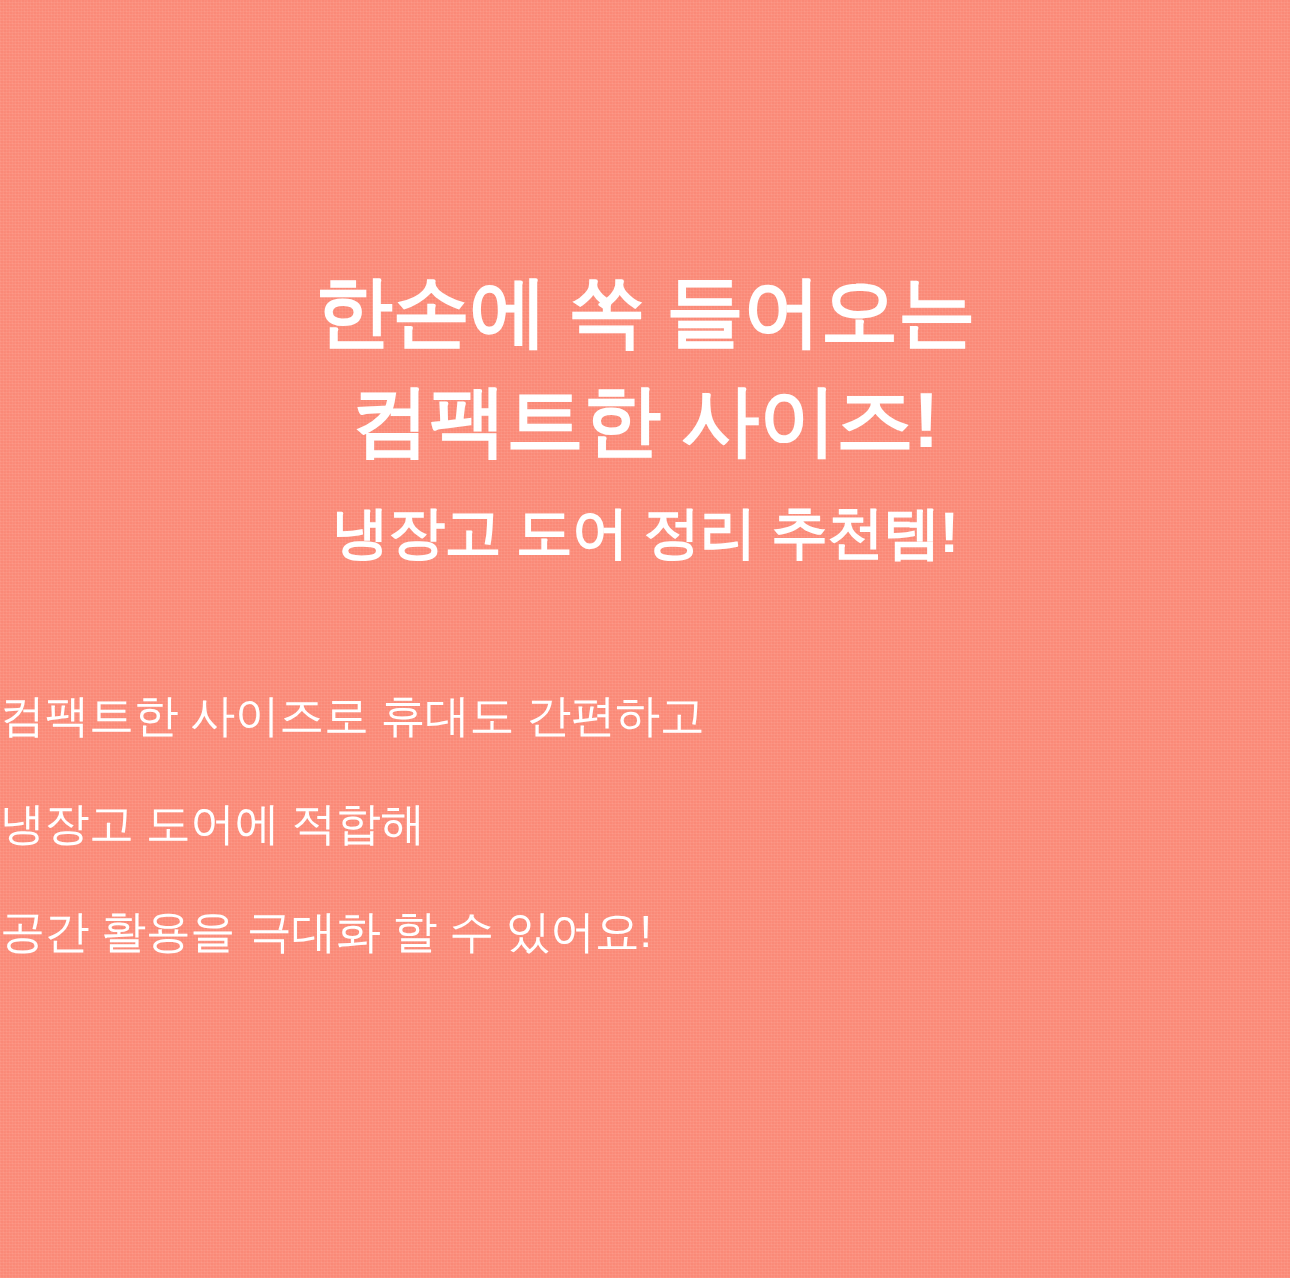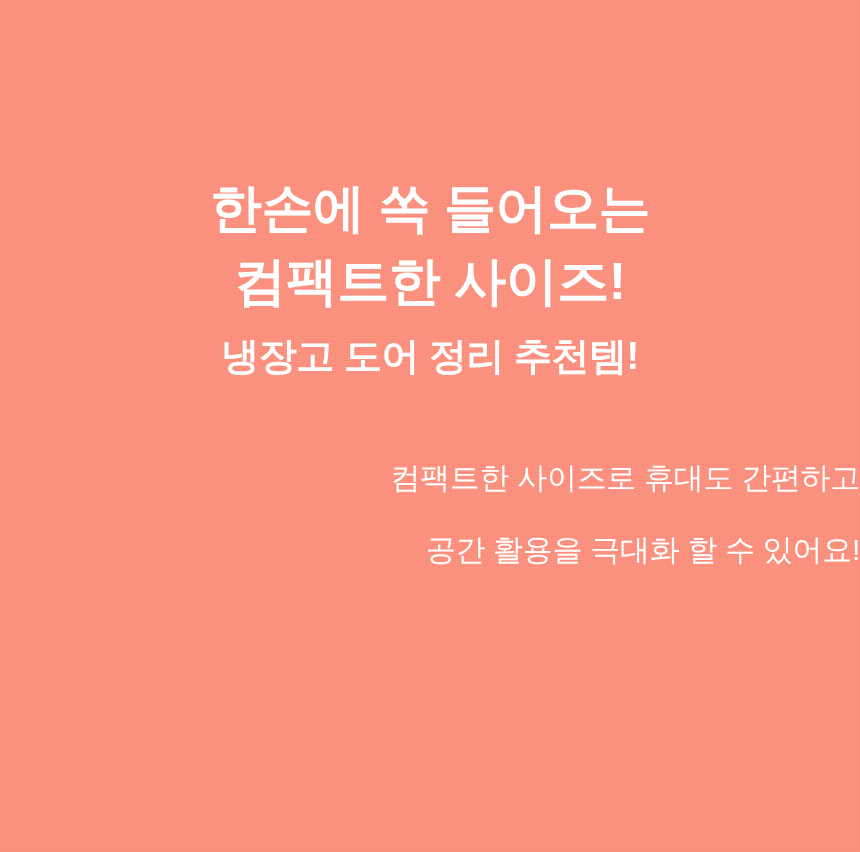--- a/index.html
+++ b/index.html
@@ -76,21 +76,21 @@
     white-space: nowrap;
   }
   .hl-1 { font-size: 52px; margin-bottom: 21px; }
   .hl-2 { font-size: 52px; margin-bottom: 30px; }
   .hl-3 { font-size: 38px; }
 
   
   .body-block {
     margin-top: 88px;
     width: 100%;
-    text-align: right;
+    text-align: left;
     color: #FFFFFF;
     font-weight: 400;
     font-size: 30px;
     letter-spacing: -0.3px;
     line-height: 1.0;
   }
   .bd-line {
     display: block;
     white-space: nowrap;
     margin-bottom: 42px;
@@ -107,17 +107,18 @@
   <div id="content">
 
     <div class="headline-block" style="color: rgb(255, 255, 255);">
       <span class="hl-line hl-1">한손에 쏙 들어오는</span>
       <span class="hl-line hl-2">컴팩트한 사이즈!</span>
       <span class="hl-line hl-3">냉장고 도어 정리 추천템!</span>
     </div>
 
     <div class="body-block" style="color: rgb(255, 255, 255);">
       <span class="bd-line">컴팩트한 사이즈로 휴대도 간편하고</span>
+      <span class="bd-line">냉장고 도어에 적합해</span>
       <span class="bd-line">공간 활용을 극대화 할 수 있어요!</span>
     </div>
 
   </div>
 </div>
 
 </body></html>

